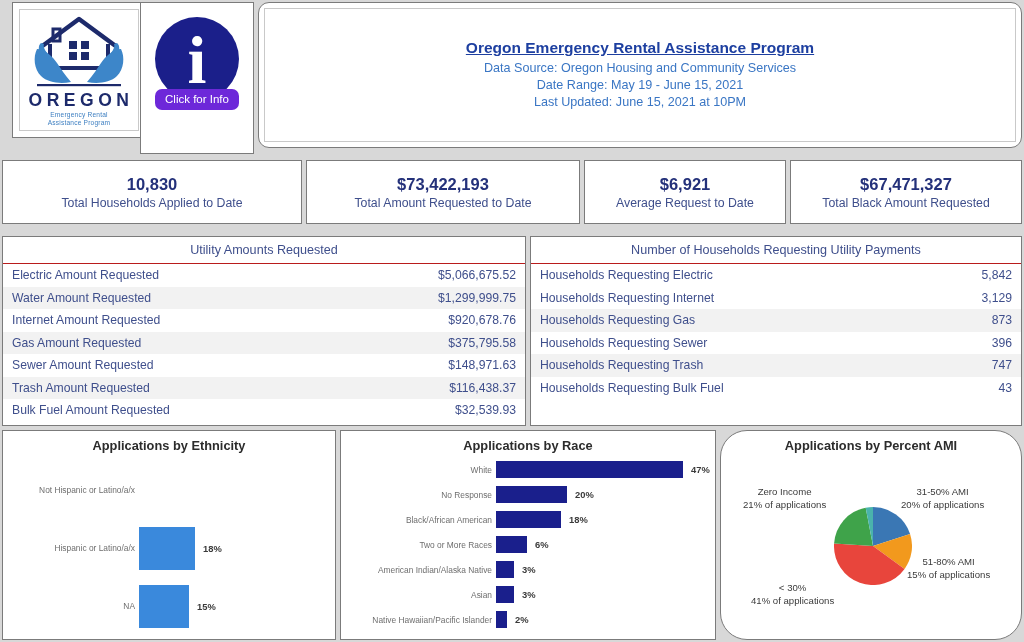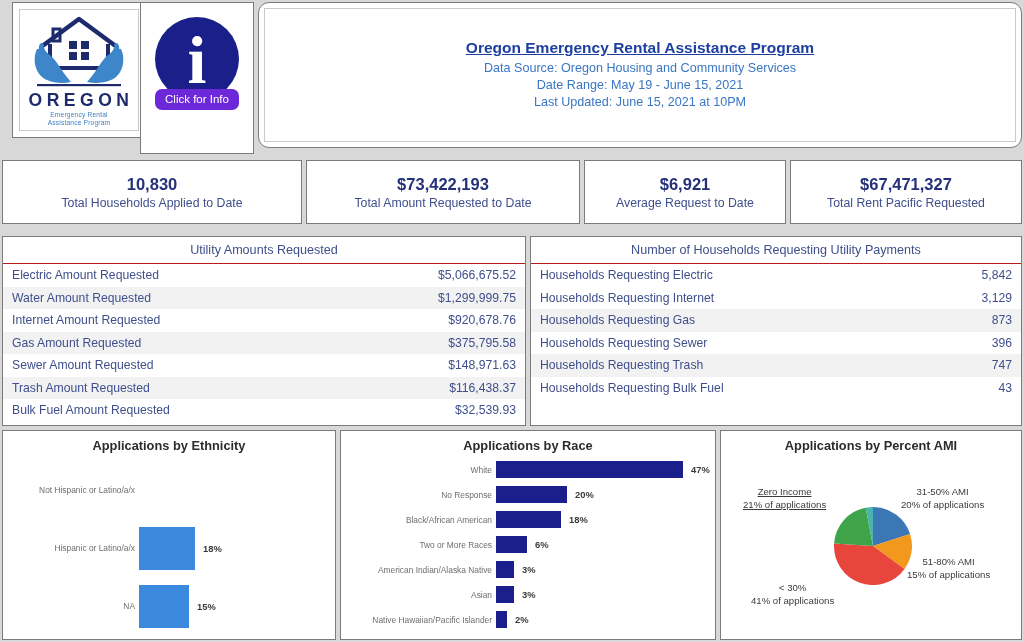--- a/index.html
+++ b/index.html
@@ -170,21 +170,21 @@
     color: #3f4f8c;
     box-sizing: border-box;
   }
   .tbl-row.alt { background: #f2f2f2; }
   .tbl-row .cell-val { font-variant-numeric: tabular-nums; }
 
   
   .chart-panel { top: 430px; height: 210px; }
   #chart-ethnicity { left: 2px;   width: 334px; }
   #chart-race      { left: 340px; width: 376px; }
-  #chart-ami       { left: 720px; width: 302px; }
+  #chart-ami       { left: 720px; width: 302px; border-radius: 27px; }
 
   .chart-title {
     text-align: center;
     font-size: 12.8px;
     font-weight: bold;
     color: #2c2c2c;
     margin-top: 7px;
   }
 
   .hbar-rows {
@@ -233,21 +233,21 @@
   #pie-wrap { position: absolute; left: 0; top: 0; right: 0; bottom: 0; }
   .pie-note {
     position: absolute;
     font-size: 9.6px;
     color: #3b3b3b;
     line-height: 13px;
     white-space: nowrap;
   }
   .pie-note .pn-name { display: block; }
   .pie-note .pn-val  { display: block; }
-  #pn-zero  { left: 22px;  top: 54px;  text-align: center; text-decoration: underline; }
+  #pn-zero  { left: 22px;  top: 54px;  text-align: center; }
   #pn-3150  { left: 180px; top: 54px;  text-align: center; }
   #pn-5180  { left: 186px; top: 124px; text-align: center; }
   #pn-lt30  { left: 30px;  top: 150px; text-align: center; }
   #pie-svg { position: absolute; left: 113px; top: 76px; }
 </style>
 </head>
 <body>
 
 <div id="page">
 
@@ -307,21 +307,21 @@
   <div class="panel kpi" id="kpi-2">
     <div class="kpi-value">$73,422,193</div>
     <div class="kpi-label">Total Amount Requested to Date</div>
   </div>
   <div class="panel kpi" id="kpi-3">
     <div class="kpi-value">$6,921</div>
     <div class="kpi-label">Average Request to Date</div>
   </div>
   <div class="panel kpi" id="kpi-4">
     <div class="kpi-value">$67,471,327</div>
-    <div class="kpi-label">Total Rent Pacific Requested</div>
+    <div class="kpi-label">Total Black Amount Requested</div>
   </div>
 
   <div class="panel tbl-panel" id="tbl-utility">
     <div class="tbl-head">Utility Amounts Requested</div>
     <div class="tbl-body" id="utility-rows">
         <div class="tbl-row">
           <span class="cell-label">Electric Amount Requested</span>
           <span class="cell-val">$5,066,675.52</span>
         </div>
         <div class="tbl-row alt">

